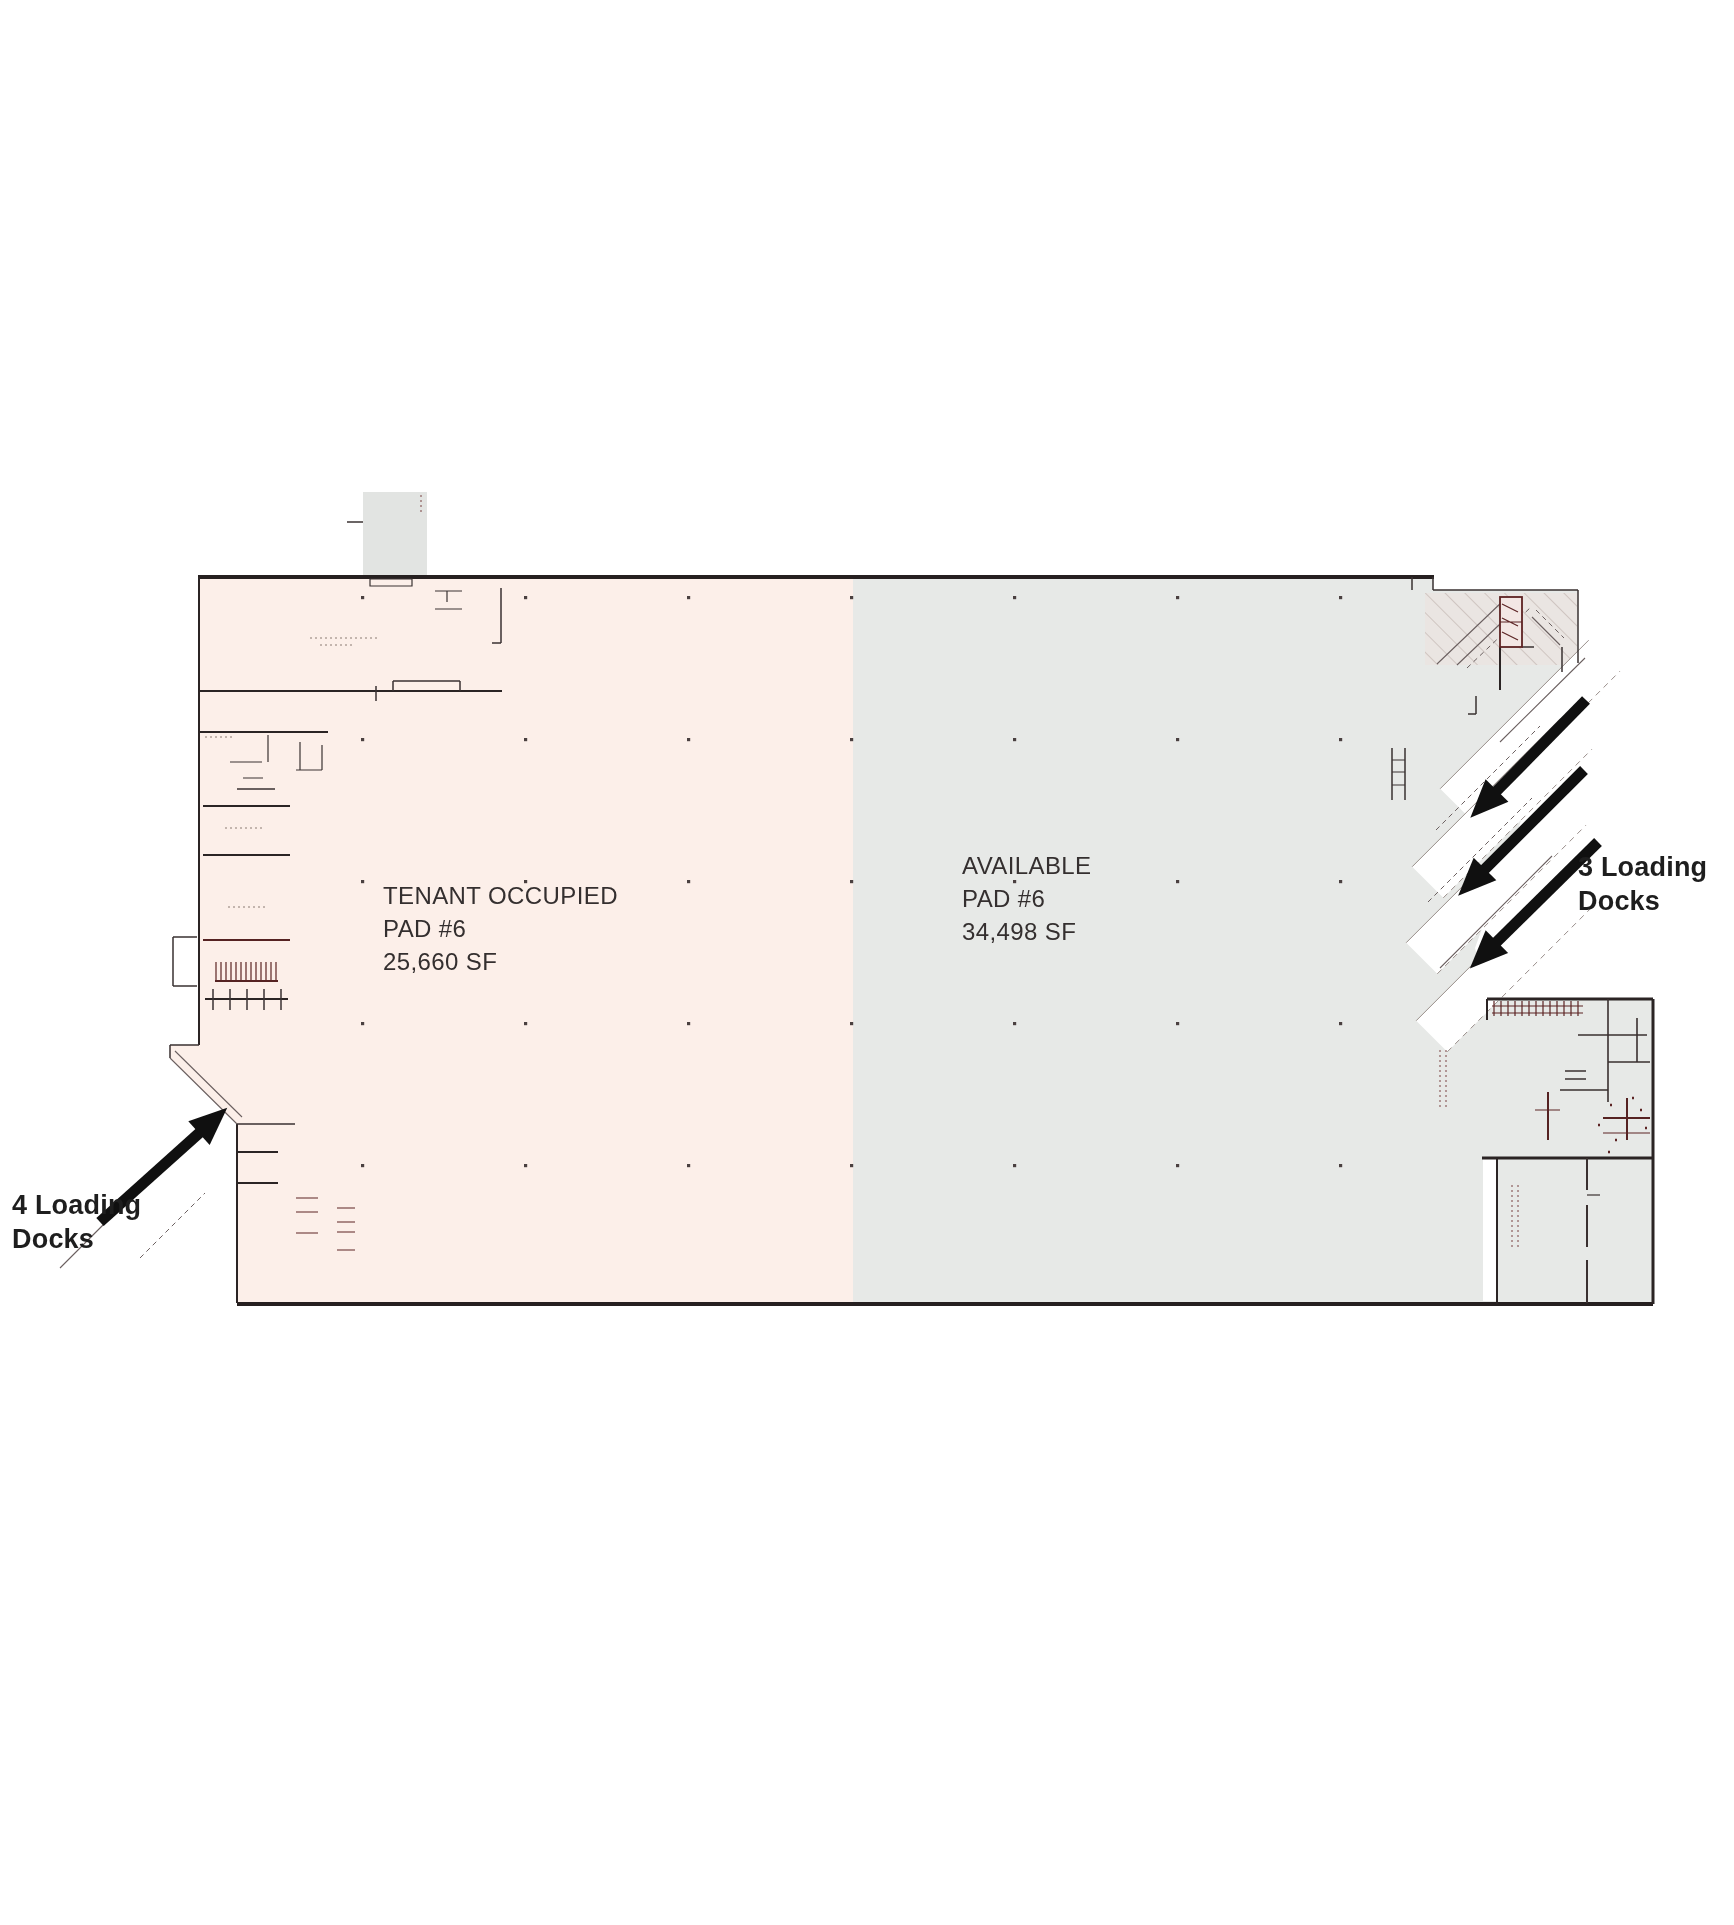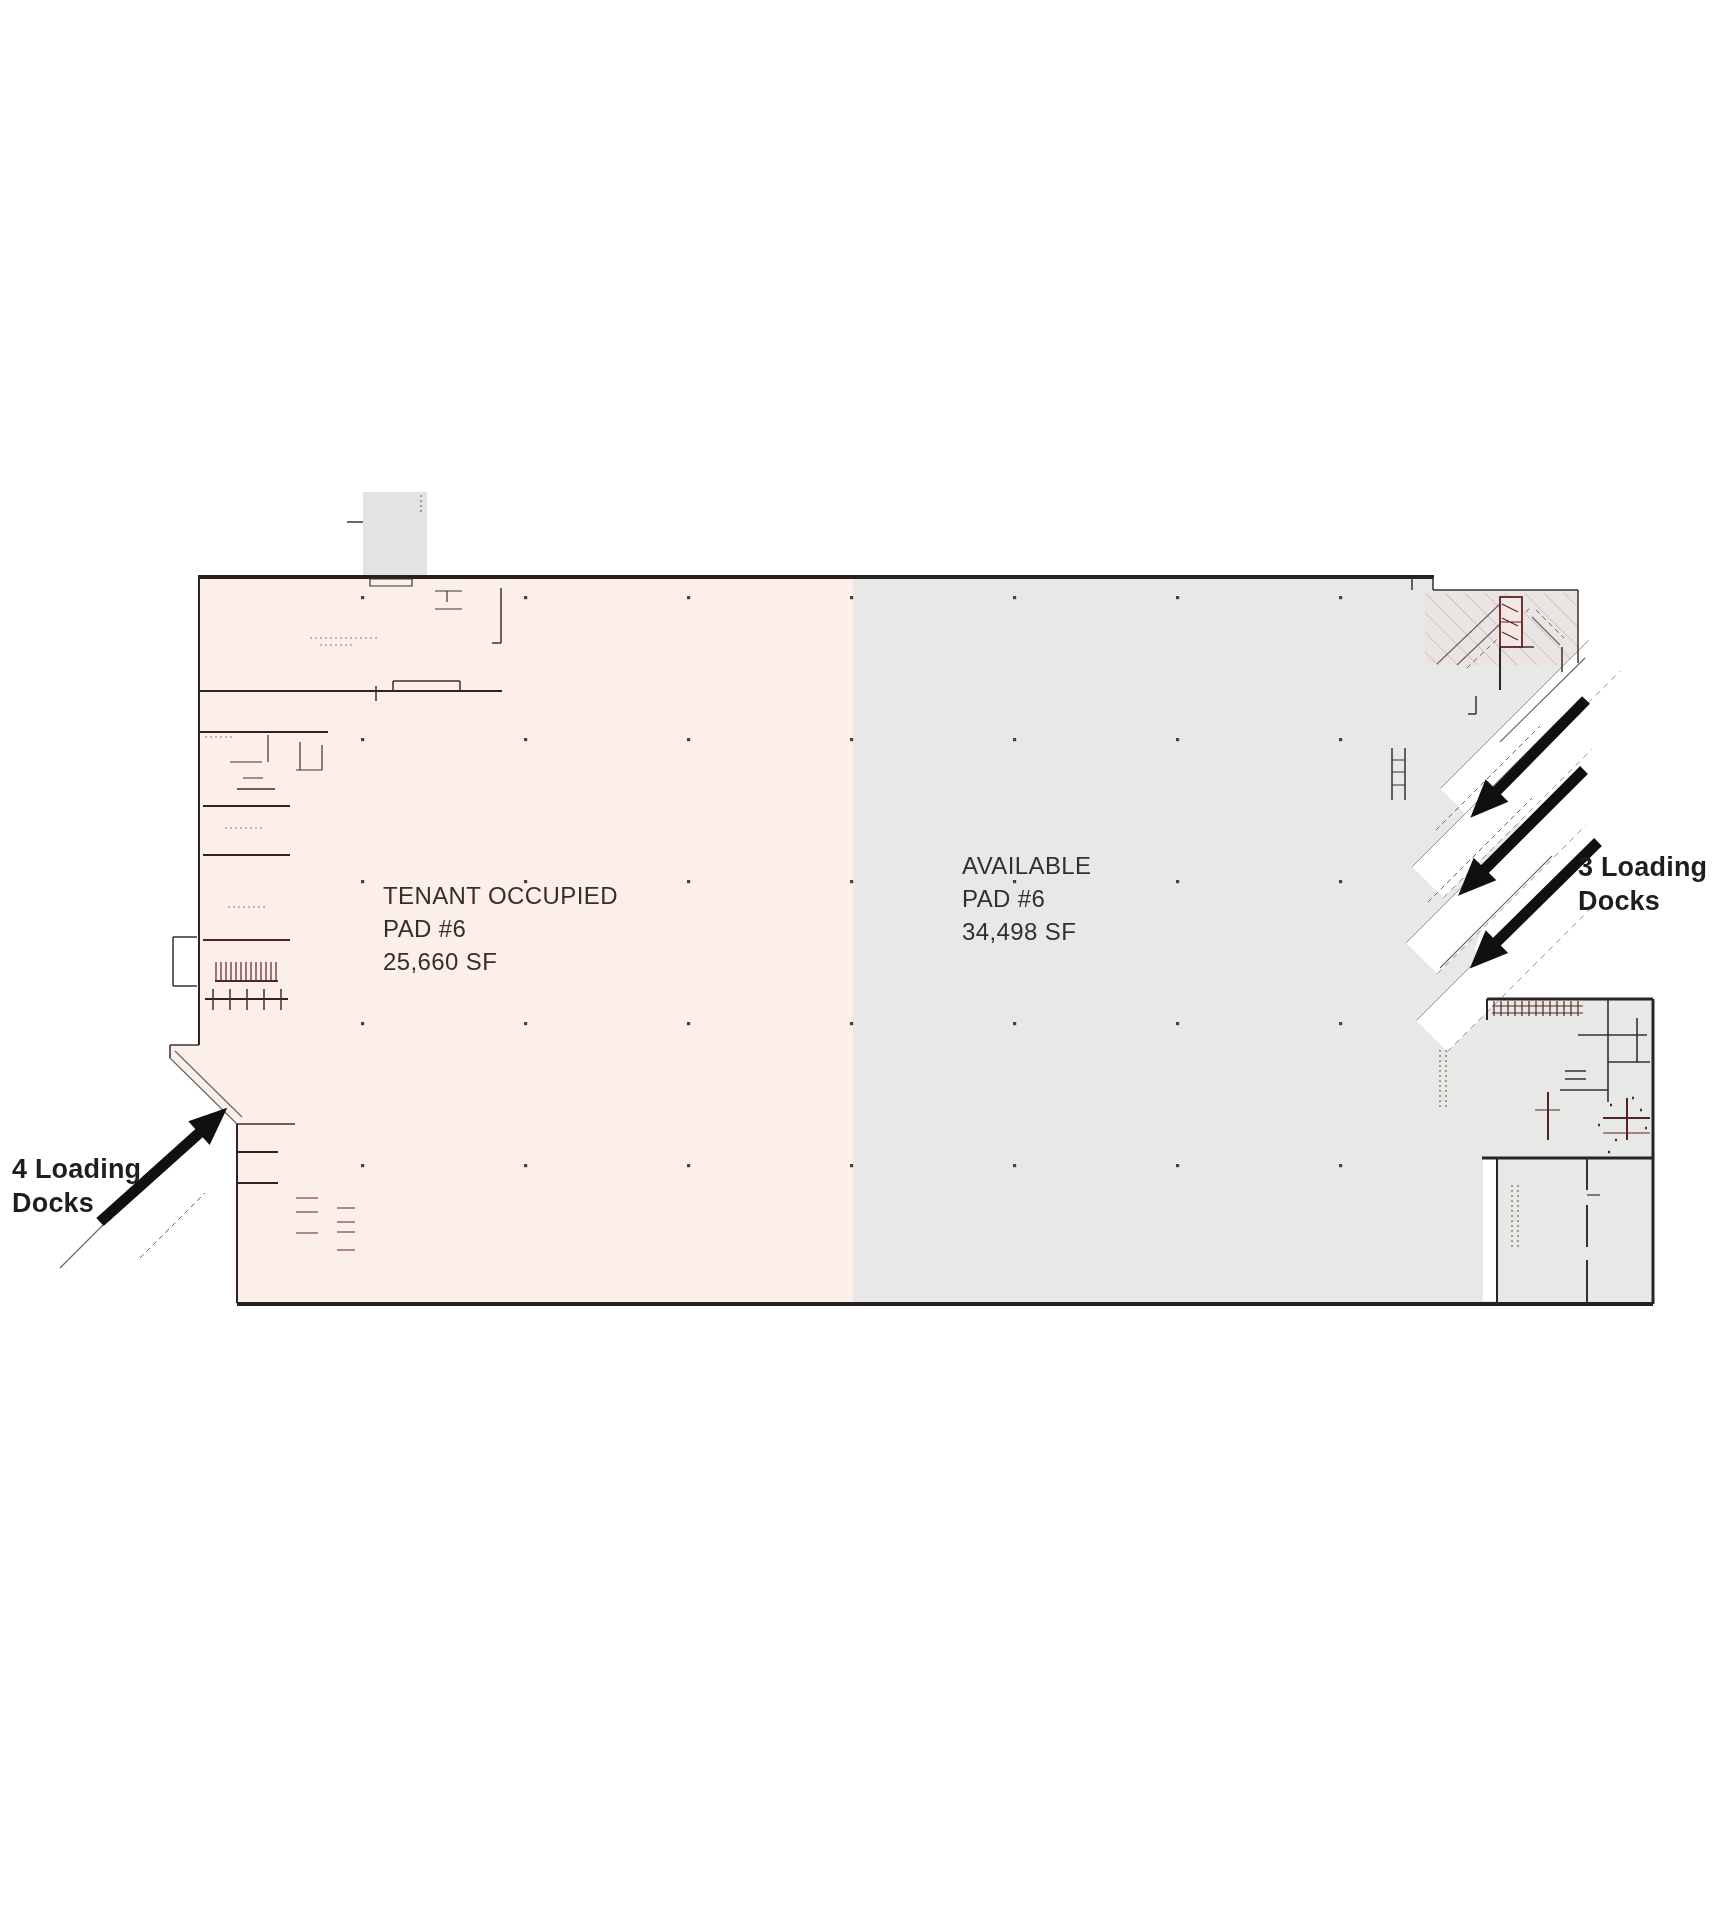--- a/index.html
+++ b/index.html
@@ -129,18 +129,18 @@
   <div>AVAILABLE</div>
   <div>PAD #6</div>
   <div>34,498 SF</div>
 </div>
 
 <div class="dock-label" style="left:1578px;top:850px;width:170px">
   <div>3 Loading</div>
   <div>Docks</div>
 </div>
 
-<div class="dock-label" style="left:12px;top:1152px;width:170px">
+<div class="dock-label" style="left:12px;top:1188px;width:170px">
   <div>4 Loading</div>
   <div>Docks</div>
 </div>
 
 </div>
 
 </body></html>

